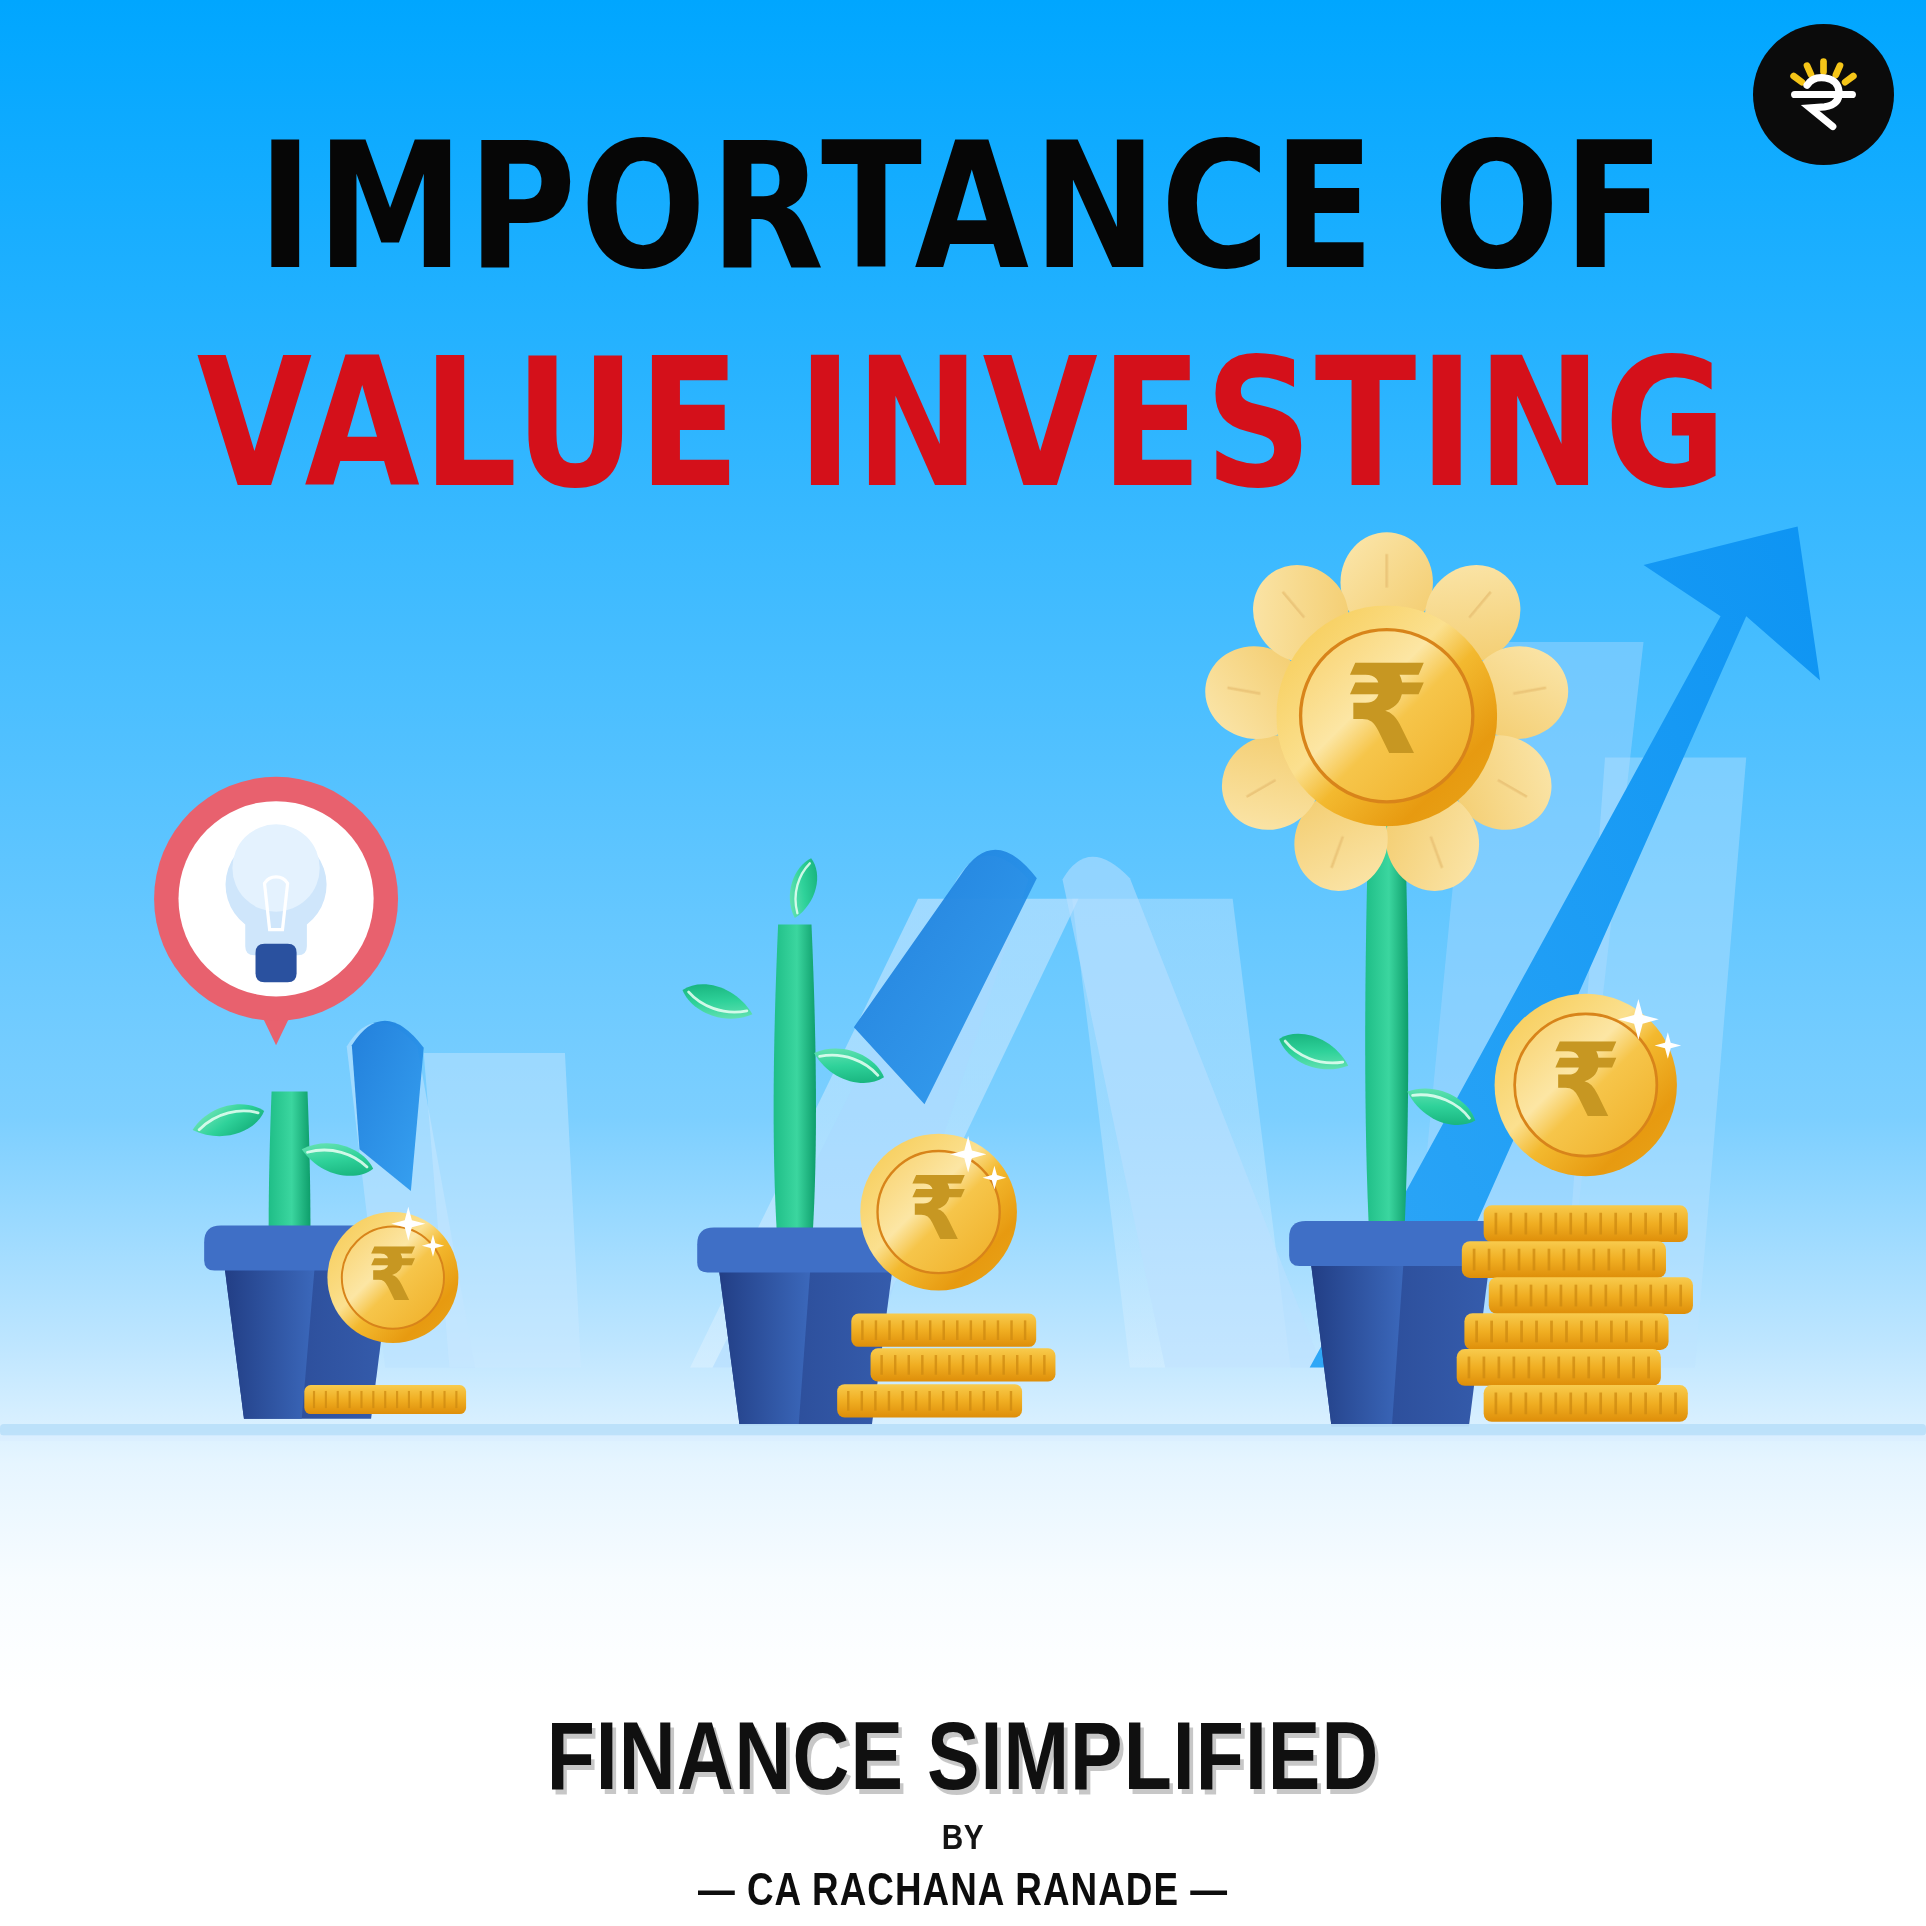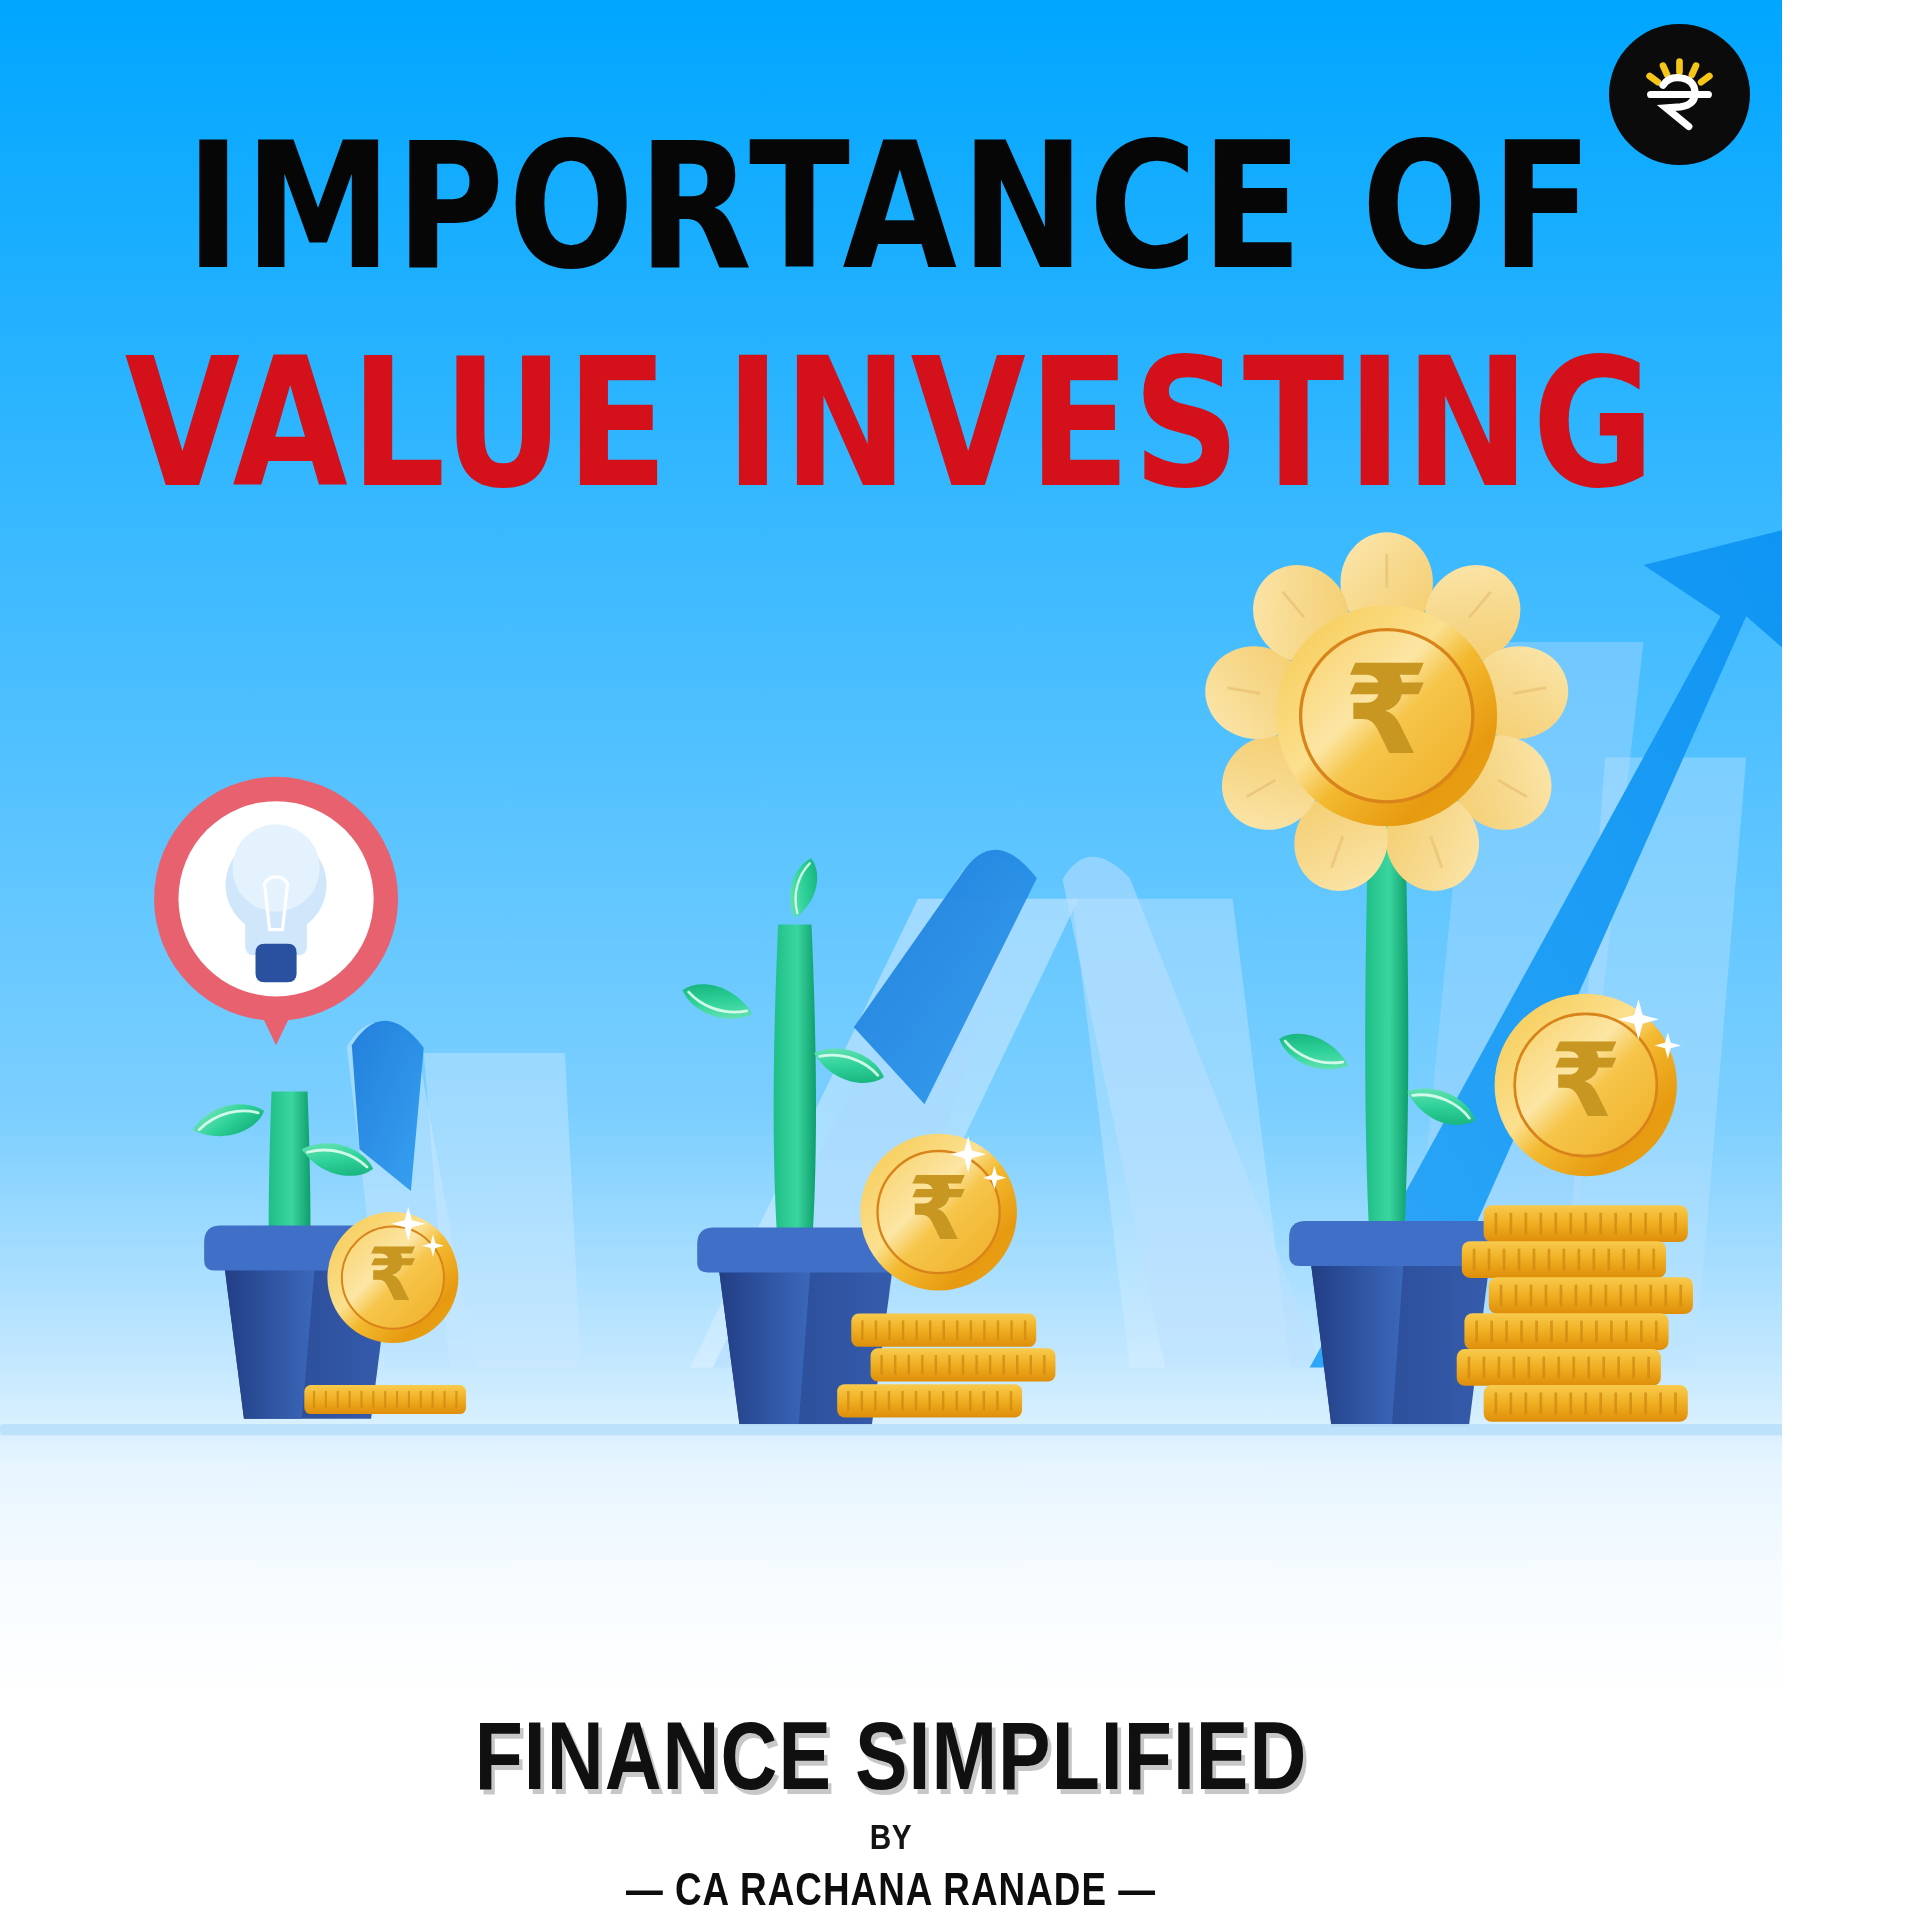--- a/index.html
+++ b/index.html
@@ -1,17 +1,17 @@
 <!DOCTYPE html>
 <html style="font-size:10.3px"><head>
 <meta charset="utf-8">
 <style>
   html,body{margin:0;padding:0;background:#fff;}
   #poster{
-    position:relative;width:1782px;height:1926px;overflow:hidden;
+    position:relative;width:1926px;height:1926px;overflow:hidden;
     font-family:"Liberation Sans", sans-serif;
     background:linear-gradient(180deg,
       #00A6FF 0%,
       #19AEFF 12%,
       #4FC0FF 38%,
       #7CCFFF 58%,
       #BFE6FF 70%,
       #E6F5FF 76%,
       #F7FCFF 82%,
       #FFFFFF 88%,

